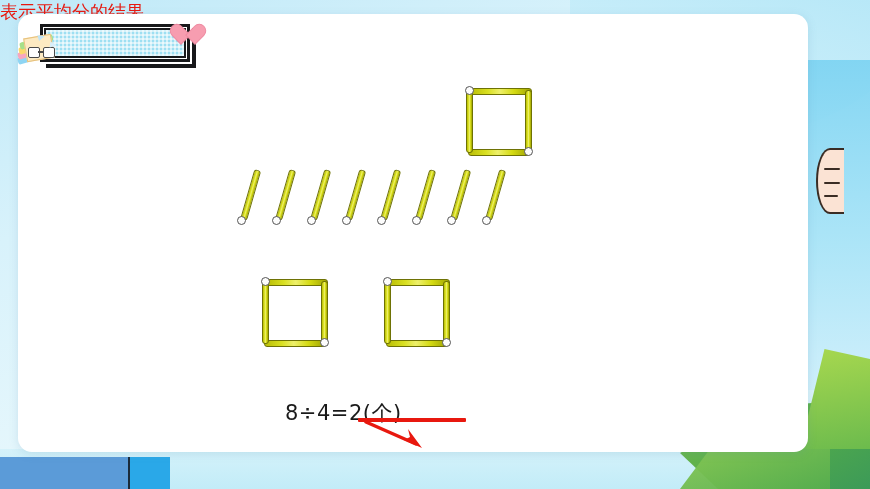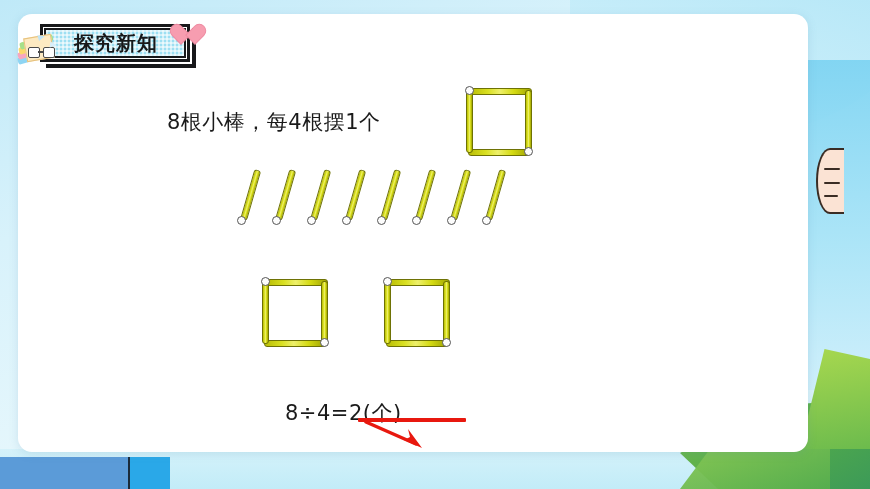--- a/index.html
+++ b/index.html
@@ -396,39 +396,37 @@
     <div class="hand-line3"></div>
   </div>
 
   <div class="card"></div>
 
   <div class="banner">
     <div class="banner-shadow"></div>
     <div class="banner-shadow-r"></div>
     <div class="banner-frame-outer"></div>
     <div class="banner-frame-inner"></div>
-    <div class="banner-title">探究新知</div>
     <div class="heart"></div>
     <div class="books-icon">
       <div class="book bk1"></div>
       <div class="book bk2"></div>
       <div class="book bk3"></div>
       <div class="book bk4"></div>
       <div class="paper"></div>
       <div class="glasses">
         <div class="lens a"></div>
         <div class="lens b"></div>
         <div class="bridge"></div>
       </div>
       <div class="plane p1"></div>
       <div class="plane p2"></div>
     </div>
   </div>
 
-  <div class="line-text t-prompt">8根小棒，每4根摆1个</div>
 
   <div class="square-fig" style="left:466px; top:88px;">
     <div class="stick s-top"></div>
     <div class="stick s-right"></div>
     <div class="stick s-bottom"></div>
     <div class="stick s-left"></div>
     <div class="cap cap-tl"></div>
     <div class="cap cap-br"></div>
   </div>
 
@@ -480,14 +478,15 @@
   <div class="line-text t-equation">8÷4=2(个)</div>
 
   <div class="red-underline"></div>
   <div class="red-arrow">
     <svg width="70" height="34" viewBox="0 0 70 34" xmlns="http://www.w3.org/2000/svg">
       <line x1="2" y1="2" x2="52" y2="24" stroke="#e8180f" stroke-width="3.5" stroke-linecap="round"></line>
       <polygon points="58,28 40,20 46,17 44,9" fill="#e8180f"></polygon>
     </svg>
   </div>
 
+  <div class="t-annotation">表示平均分的结果。</div>
 
 </div>
 
 </body></html>

